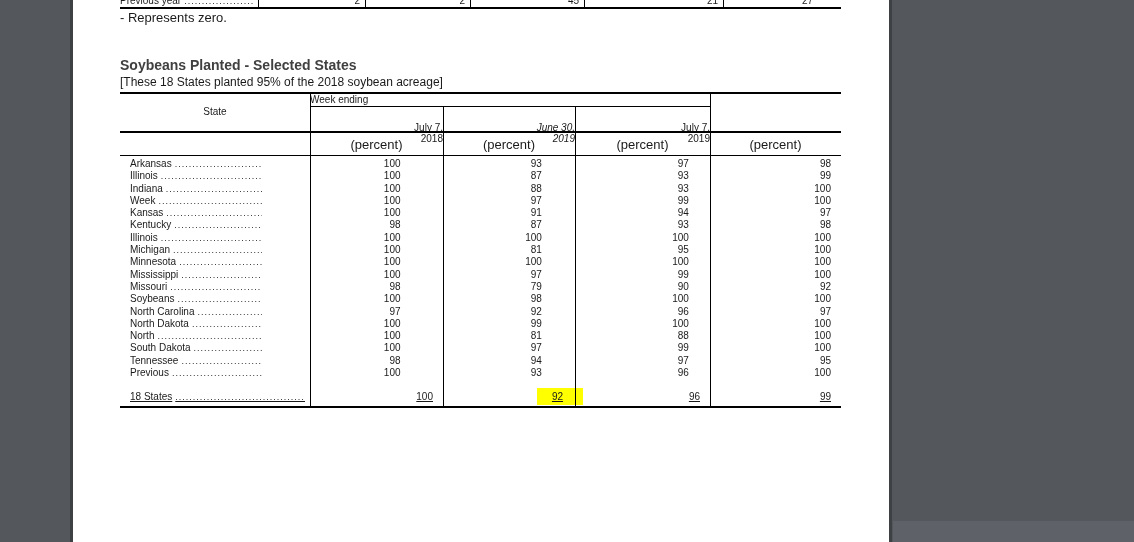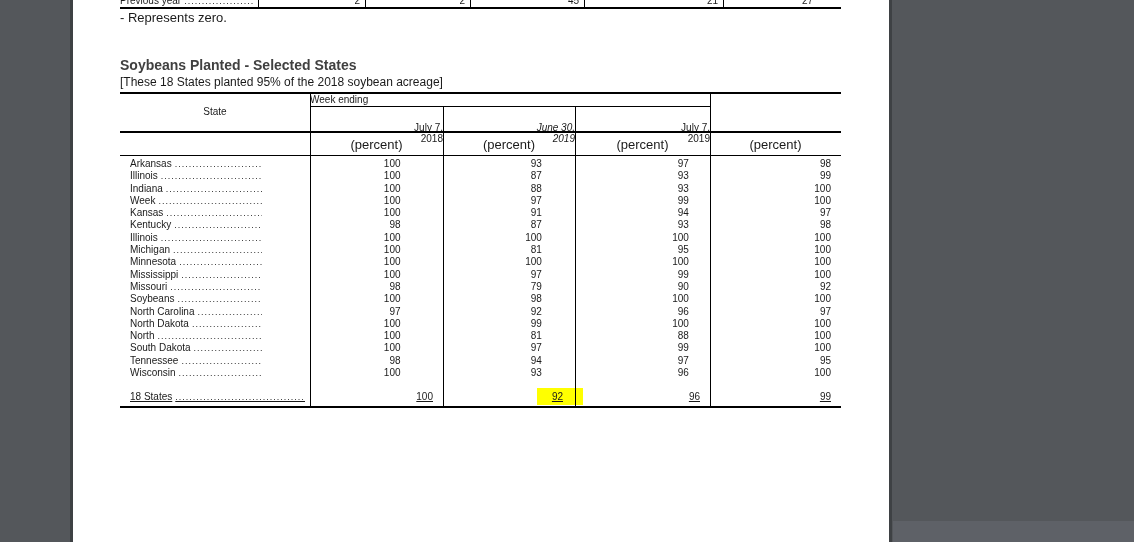--- a/index.html
+++ b/index.html
@@ -295,21 +295,21 @@
               <span>Tennessee</span>
               <span class="dots"></span>
             </span>
             <span class="cell c1">98</span>
             <span class="cell c2">94</span>
             <span class="cell c3">97</span>
             <span class="cell c4">95</span>
           </div>
           <div class="drow">
             <span class="cell cstate">
-              <span>Wisconsin</span>
+              <span>Previous</span>
               <span class="dots"></span>
             </span>
             <span class="cell c1">100</span>
             <span class="cell c2">93</span>
             <span class="cell c3">96</span>
             <span class="cell c4">100</span>
           </div>
         </div>
 
       <div class="highlight"></div>

